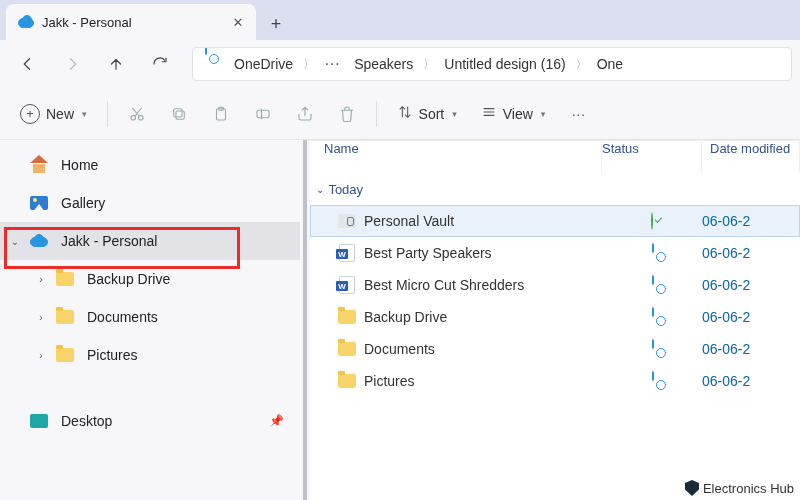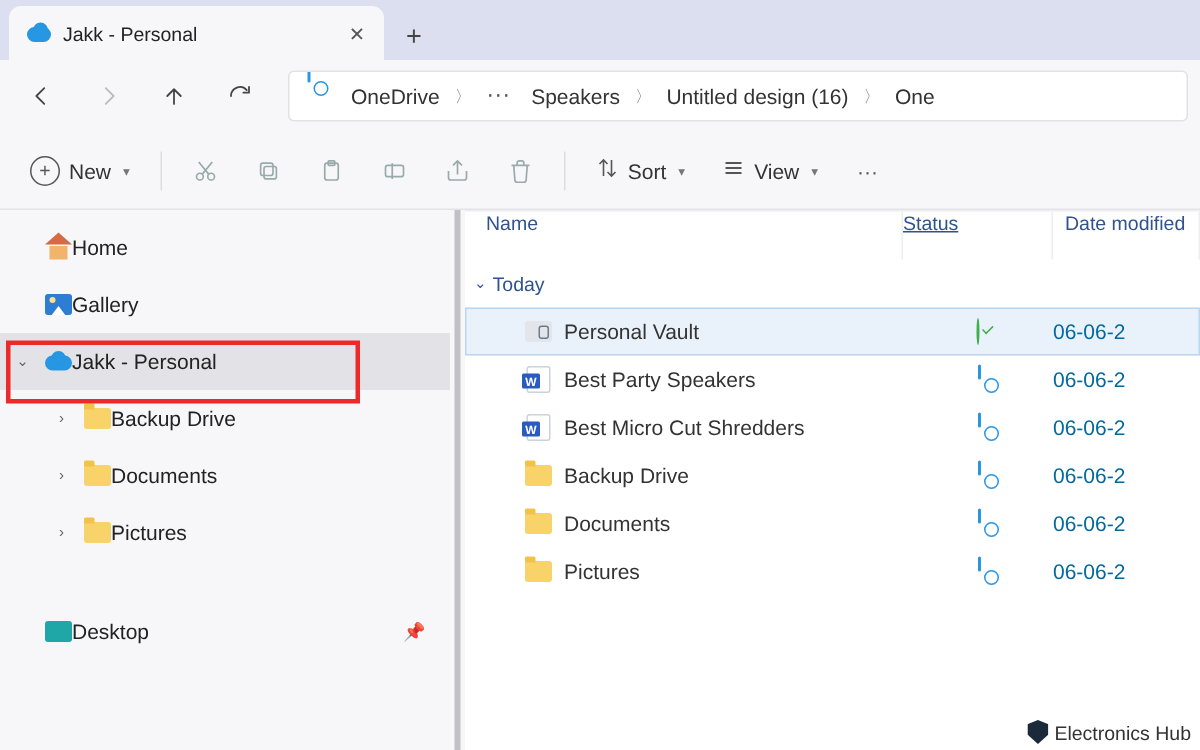--- a/index.html
+++ b/index.html
@@ -27,42 +27,42 @@
   .toolbar { height: 52px; background: #f7f7f9; display: flex; align-items: center; padding: 0 10px; gap: 4px; border-bottom: 1px solid #e4e4e8; }
   .tbtn { height: 34px; display: flex; align-items: center; gap: 6px; padding: 0 10px; border-radius: 4px; font-size: 14px; color: #333; cursor: pointer; }
   .tbtn.iconbtn { width: 38px; justify-content: center; padding: 0; color: #8a8a9a; }
   .tbtn .caret { font-size: 9px; color: #777; margin-left: 2px; }
   .newbtn .circle { width: 20px; height: 20px; border: 1.2px solid #555; border-radius: 50%; display: flex; align-items: center; justify-content: center; font-size: 13px; color: #555; }
   .sep { width: 1px; height: 26px; background: #ddd; margin: 0 6px; }
 
   
   .bodyarea { display: flex; height: calc(500px - 40px - 48px - 52px); }
   .sidebar { width: 300px; background: #f7f7f9; position: relative; padding-top: 6px; }
-  .sideitem { height: 38px; display: flex; align-items: center; padding-left: 30px; gap: 0; font-size: 14px; color: #222; cursor: pointer; position: relative; }
+  .sideitem { height: 38px; display: flex; align-items: center; padding-left: 30px; gap: 13px; font-size: 14px; color: #222; cursor: pointer; position: relative; }
   .sideitem.child { padding-left: 56px; }
   .sideitem .exp { position: absolute; left: 8px; width: 14px; text-align: center; font-size: 10px; color: #666; }
   .sideitem.child .exp { left: 34px; }
   .sideitem.selected { background: #e3e3e7; }
   .sideitem .icon { width: 18px; height: 18px; display: flex; align-items: center; justify-content: center; }
   .sideitem .pin { margin-left: auto; margin-right: 16px; color: #888; font-size: 12px; }
   .sideitem.deskrow { margin-top: 28px; }
   .redbox { position: absolute; border: 3px solid #ec2a2a; pointer-events: none; }
   .splitter { width: 10px; background: #f7f7f9; position: relative; }
   .splitter::before { content: ""; position: absolute; inset: 0 3px; background: #c0c0c6; }
 
   
   .filelist { flex: 1; background: #fff; border-top: 1px solid #eee; overflow: hidden; }
   .colhead { height: 32px; display: flex; align-items: center; font-size: 13px; color: #30528f; }
   .colhead .cname { padding-left: 14px; width: 292px; }
-  .colhead .cstatus { width: 100px; text-decoration: underline; }
+  .colhead .cstatus { width: 100px; }
   .colhead .cdate { flex: 1; }
   .colhead > div { border-right: 1px solid #eee; height: 100%; display: flex; align-items: flex-start; }
   .groupheader { height: 32px; display: flex; align-items: center; padding-left: 6px; font-size: 13px; color: #30528f; gap: 4px; }
   .row { height: 32px; display: flex; align-items: center; font-size: 14px; color: #333; }
-  .row .cname { width: 292px; display: flex; align-items: center; gap: 8px; padding-left: 40px; }
+  .row .cname { width: 292px; display: flex; align-items: center; gap: 8px; padding-left: 28px; }
   .row .cstatus { width: 100px; display: flex; justify-content: center; }
   .row .cdate { flex: 1; color: #0369a1; }
   .row.selected { background: #e9f2fb; outline: 1px solid #b9d6f2; outline-offset: -1px; }
   .fileicon { width: 18px; height: 18px; display: flex; align-items: center; justify-content: center; }
 
   
   .i-folder { width: 18px; height: 14px; background: #f8d36a; border-radius: 2px; position: relative; }
   .i-folder::before { content: ""; position: absolute; top: -3px; left: 0; width: 7px; height: 4px; background: #f3c24a; border-radius: 1px 1px 0 0; }
   .i-cloud { width: 18px; height: 12px; position: relative; }
   .i-cloud::before { content: ""; position: absolute; bottom: 0; left: 0; right: 0; height: 8px; background: #fff; border: 1.4px solid #2796e3; border-radius: 6px; }

